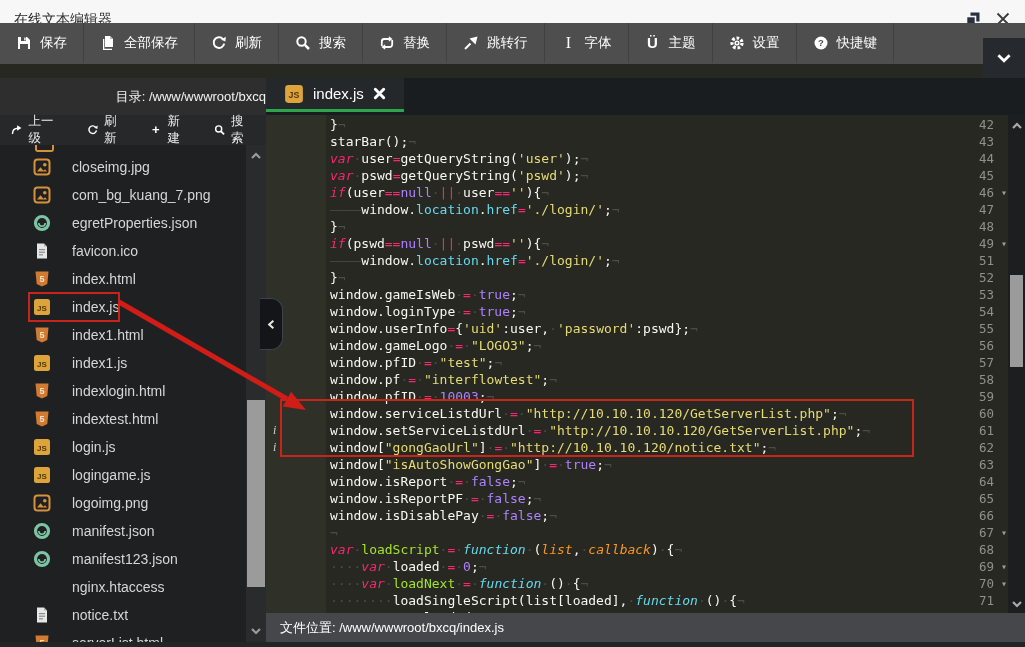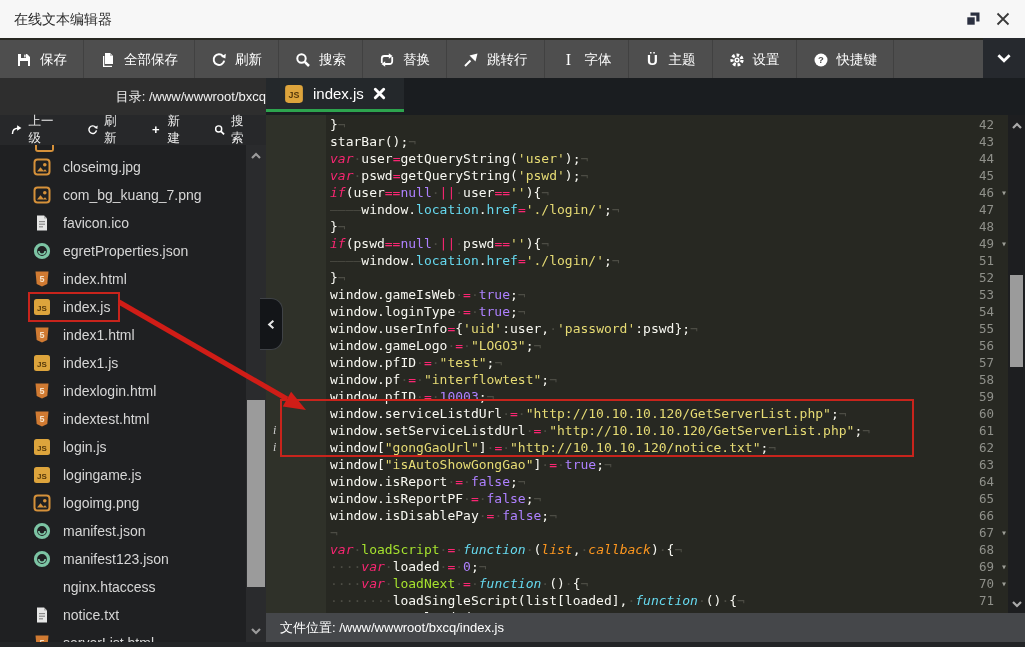--- a/index.html
+++ b/index.html
@@ -4,21 +4,21 @@
 <style>
   html,body{margin:0;padding:0;background:#555;}
   #app{position:relative;width:1025px;height:647px;overflow:hidden;background:#272822;
        font-family:"Liberation Sans",sans-serif;outline:1px solid #9a9a9a;}
   
   .titlebar{position:absolute;left:0;top:0;width:1025px;height:38px;background:#f7f7f7;}
   .titlebar .title{position:absolute;left:14px;top:0;line-height:38px;font-size:14px;color:#2b2b2b;}
   .win-btn{position:absolute;top:9px;width:20px;height:20px;display:flex;align-items:center;justify-content:center;cursor:pointer;}
   .win-restore{right:42px;} .win-close{right:12px;}
   
-  .toolbar{position:absolute;left:0;top:40px;width:1025px;height:41px;background:#4e4e4e;display:flex;}
+  .toolbar{position:absolute;left:0;top:23px;width:1025px;height:41px;background:#4e4e4e;display:flex;}
   .tb-btn{height:40px;display:flex;align-items:center;gap:8px;padding:0 16px;border-right:1px solid #414141;
           color:#fff;font-size:13.5px;cursor:pointer;white-space:nowrap;}
   .tb-btn svg{width:16px;height:16px;display:block;}
   .ic-glyph{color:#fff;font-size:15px;font-weight:bold;line-height:16px;width:16px;text-align:center;display:inline-block;}
   .ic-glyph.serif{font-family:"Liberation Serif",serif;font-weight:normal;font-size:16px;}
   .tb-chevron{position:absolute;right:0;top:38px;width:42px;height:40px;background:#26292e;
               display:flex;align-items:center;justify-content:center;cursor:pointer;}
   .tb-chevron svg{width:18px;height:18px;}
   
   .side-header{position:absolute;left:0;top:78px;width:266px;height:37px;background:#2e2e2e;color:#f2f2f2;
@@ -30,21 +30,21 @@
   .tab-close{width:13px;height:13px;display:flex;cursor:pointer;}
   .tab-js-icon svg{width:20px;height:20px;display:block;}
   
   .side-nav{position:absolute;left:0;top:115px;width:266px;height:30px;background:#27282a;display:flex;align-items:flex-start;
             color:#ececec;font-size:12.5px;}
   .nav-btn{display:flex;align-items:center;gap:6px;padding:0 11px;cursor:pointer;height:30px;}
   .nav-btn svg{width:12px;height:12px;display:block;}
   .nav-btn .ic-glyph{font-size:13px;width:12px;line-height:12px;}
   
   .filelist{position:absolute;left:0;top:145px;width:246px;height:497px;background:#1f2022;overflow:hidden;padding-top:8px;box-sizing:border-box;}
-  .file-row{height:28px;display:flex;align-items:center;gap:12px;padding-left:33px;color:#d6d6d6;font-size:14px;cursor:pointer;white-space:nowrap;}
+  .file-row{height:28px;display:flex;align-items:center;gap:21px;padding-left:33px;color:#d6d6d6;font-size:14px;cursor:pointer;white-space:nowrap;}
   .file-row svg,.file-row .ic-spacer{width:18px;height:18px;flex:0 0 18px;display:block;}
   .partial-icon{position:absolute;left:35px;top:-5px;width:15px;height:10px;border:2px solid #d6913a;border-top:none;border-radius:0 0 3px 3px;}
   .side-scroll{position:absolute;left:246px;top:145px;width:20px;height:497px;background:#2a2b2d;}
   .scroll-thumb{position:absolute;background:#9b9b9b;}
   .scroll-chev{position:absolute;left:0;width:20px;height:16px;display:flex;align-items:center;justify-content:center;cursor:pointer;}
   .scroll-chev svg{width:12px;height:12px;}
   
   .editor{position:absolute;left:266px;top:115px;width:742px;height:498px;background:#272822;overflow:hidden;}
   .gutter{position:absolute;left:0;top:0;width:60px;height:498px;background:#2f3129;text-align:right;}
   .g-row{position:relative;height:17px;line-height:17px;font-family:"DejaVu Sans Mono",monospace;font-size:12.5px;color:#8f908a;}
@@ -228,35 +228,35 @@
       </div>
       <div class="file-row">
         <svg viewBox="0 0 18 18">
           <rect x="1.5" y="1.5" width="15" height="15" rx="3" fill="none" stroke="#d6913a" stroke-width="2"></rect>
           <circle cx="11.8" cy="6.8" r="1.8" fill="#d6913a"></circle>
           <path d="M4 13.5l3.5-4.2 3 3.5 1.5-1.5 2 2.2z" fill="#d6913a"></path>
         </svg>
         <span>com_bg_kuang_7.png</span>
       </div>
       <div class="file-row">
+        <svg viewBox="0 0 18 18" fill="none">
+          <circle cx="9" cy="9" r="6.5" stroke="#7cc4a4" stroke-width="3.2"></circle>
+          <path d="M5.8 9a3.2 3.2 0 0 0 6.4 0" stroke="#7cc4a4" stroke-width="1.6"></path>
+        </svg>
+        <span>egretProperties.json</span>
+      </div>
+      <div class="file-row">
         <svg viewBox="0 0 18 18">
           <path d="M4 1.5h7l3 3V16.5H4z" fill="#e6e6e6"></path>
           <path d="M11 1.5v3h3z" fill="#aeaeae"></path>
           <rect x="6" y="7" width="6" height="1.2" fill="#8a8a8a"></rect>
           <rect x="6" y="9.6" width="6" height="1.2" fill="#8a8a8a"></rect>
           <rect x="6" y="12.2" width="4" height="1.2" fill="#8a8a8a"></rect>
         </svg>
         <span>favicon.ico</span>
-      </div>
-      <div class="file-row">
-        <svg viewBox="0 0 18 18" fill="none">
-          <circle cx="9" cy="9" r="6.5" stroke="#7cc4a4" stroke-width="3.2"></circle>
-          <path d="M5.8 9a3.2 3.2 0 0 0 6.4 0" stroke="#7cc4a4" stroke-width="1.6"></path>
-        </svg>
-        <span>egretProperties.json</span>
       </div>
       <div class="file-row">
         <svg viewBox="0 0 18 18">
           <path d="M2.5 1.5h13L14.3 14 9 16.5 3.7 14z" fill="#d07a32"></path>
           <text x="9" y="12.2" text-anchor="middle" font-size="9" font-weight="bold" fill="#f7e2c8" font-family="Liberation Sans,sans-serif">5</text>
         </svg>
         <span>index.html</span>
       </div>
       <div class="file-row">
         <svg viewBox="0 0 18 18">

